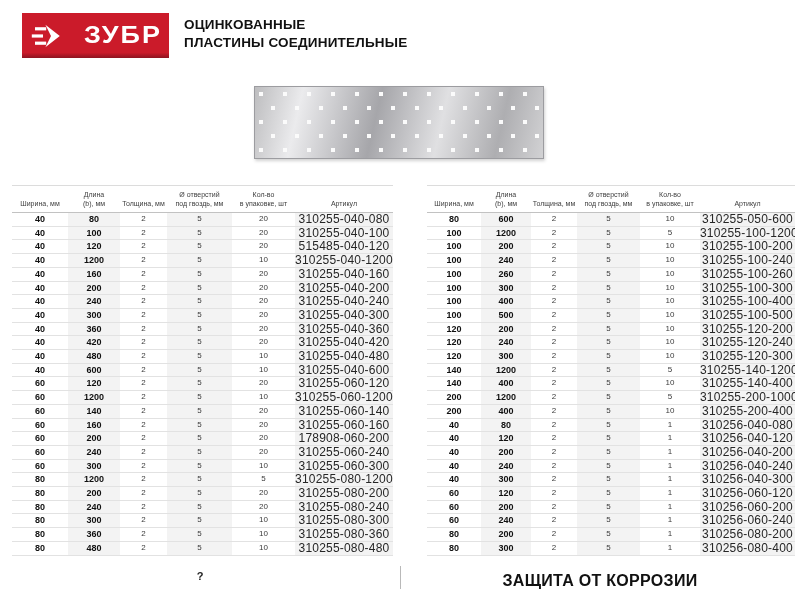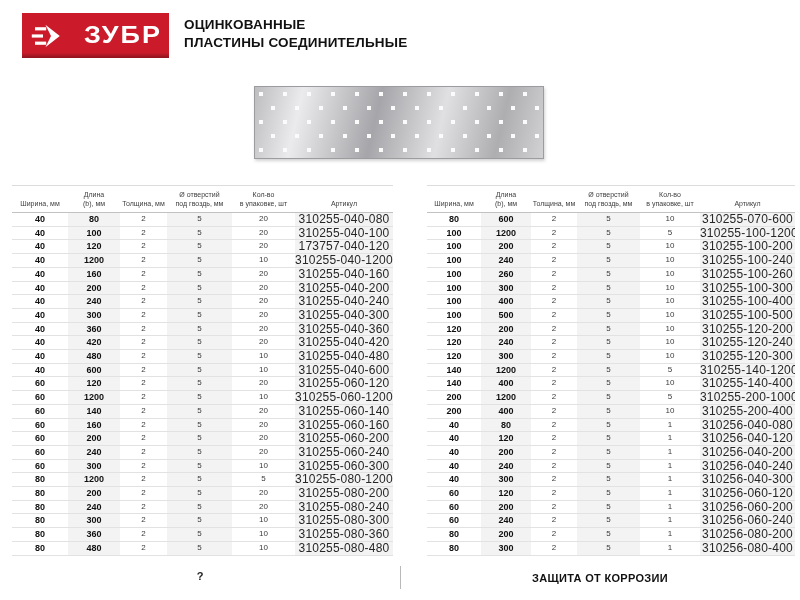--- a/index.html
+++ b/index.html
@@ -35,21 +35,21 @@
            border-bottom:1px solid var(--table-line,#e2e2e2);overflow:hidden;white-space:nowrap;padding:0;}
   .spec td.b{font-weight:bold;font-size:9px;color:#101010;}
   .spec td[data-name="article-cell"]{font-size:12px;color:#262626;letter-spacing:.2px;}
   .stripe{background:var(--stripe,#f3f3f3);}
 
   
   .footer-left{position:absolute;left:0;top:570px;width:400px;text-align:center;
                font-size:11px;font-weight:bold;color:#222;}
   .footer-divider{position:absolute;left:400px;top:566px;width:1px;height:23px;background:#b9b9b9;}
   .footer-right{position:absolute;left:400px;top:572px;width:400px;text-align:center;
-                font-weight:bold;font-size:11px;letter-spacing:.3px;color:#111;}
+                font-weight:bold;font-size:16px;letter-spacing:.3px;color:#111;}
 </style>
 </head>
 <body>
 
 <div class="page" data-name="catalog-page">
 
   <div class="logo" data-name="zubr-logo">
     <span class="logo-icon" data-name="zubr-arrow-icon">
       <svg width="36" height="32" viewBox="0 0 44 40" aria-hidden="true">
         <path d="M7 11 H21" stroke="#ffffff" stroke-width="4"></path>
@@ -103,21 +103,21 @@
           <td data-name="hole-diameter-cell" class="stripe">5</td>
           <td data-name="qty-cell">20</td>
           <td data-name="article-cell" class="stripe">310255-040-100</td>
         </tr>
         <tr data-name="table-row">
           <td data-name="width-cell" class="b">40</td>
           <td data-name="length-cell" class="stripe b">120</td>
           <td data-name="thickness-cell">2</td>
           <td data-name="hole-diameter-cell" class="stripe">5</td>
           <td data-name="qty-cell">20</td>
-          <td data-name="article-cell" class="stripe">173757-040-120</td>
+          <td data-name="article-cell" class="stripe">515485-040-120</td>
         </tr>
         <tr data-name="table-row">
           <td data-name="width-cell" class="b">40</td>
           <td data-name="length-cell" class="stripe b">1200</td>
           <td data-name="thickness-cell">2</td>
           <td data-name="hole-diameter-cell" class="stripe">5</td>
           <td data-name="qty-cell">10</td>
           <td data-name="article-cell" class="stripe">310255-040-1200</td>
         </tr>
         <tr data-name="table-row">
@@ -215,21 +215,21 @@
           <td data-name="hole-diameter-cell" class="stripe">5</td>
           <td data-name="qty-cell">20</td>
           <td data-name="article-cell" class="stripe">310255-060-160</td>
         </tr>
         <tr data-name="table-row">
           <td data-name="width-cell" class="b">60</td>
           <td data-name="length-cell" class="stripe b">200</td>
           <td data-name="thickness-cell">2</td>
           <td data-name="hole-diameter-cell" class="stripe">5</td>
           <td data-name="qty-cell">20</td>
-          <td data-name="article-cell" class="stripe">310255-060-200</td>
+          <td data-name="article-cell" class="stripe">178908-060-200</td>
         </tr>
         <tr data-name="table-row">
           <td data-name="width-cell" class="b">60</td>
           <td data-name="length-cell" class="stripe b">240</td>
           <td data-name="thickness-cell">2</td>
           <td data-name="hole-diameter-cell" class="stripe">5</td>
           <td data-name="qty-cell">20</td>
           <td data-name="article-cell" class="stripe">310255-060-240</td>
         </tr>
         <tr data-name="table-row">
@@ -310,21 +310,21 @@
           <th data-name="column-header">Артикул</th>
         </tr>
       </thead>
     <tbody data-name="spec-table-right-body">
         <tr data-name="table-row">
           <td data-name="width-cell" class="b">80</td>
           <td data-name="length-cell" class="stripe b">600</td>
           <td data-name="thickness-cell">2</td>
           <td data-name="hole-diameter-cell" class="stripe">5</td>
           <td data-name="qty-cell">10</td>
-          <td data-name="article-cell" class="stripe">310255-070-600</td>
+          <td data-name="article-cell" class="stripe">310255-050-600</td>
         </tr>
         <tr data-name="table-row">
           <td data-name="width-cell" class="b">100</td>
           <td data-name="length-cell" class="stripe b">1200</td>
           <td data-name="thickness-cell">2</td>
           <td data-name="hole-diameter-cell" class="stripe">5</td>
           <td data-name="qty-cell">5</td>
           <td data-name="article-cell" class="stripe">310255-100-1200</td>
         </tr>
         <tr data-name="table-row">

